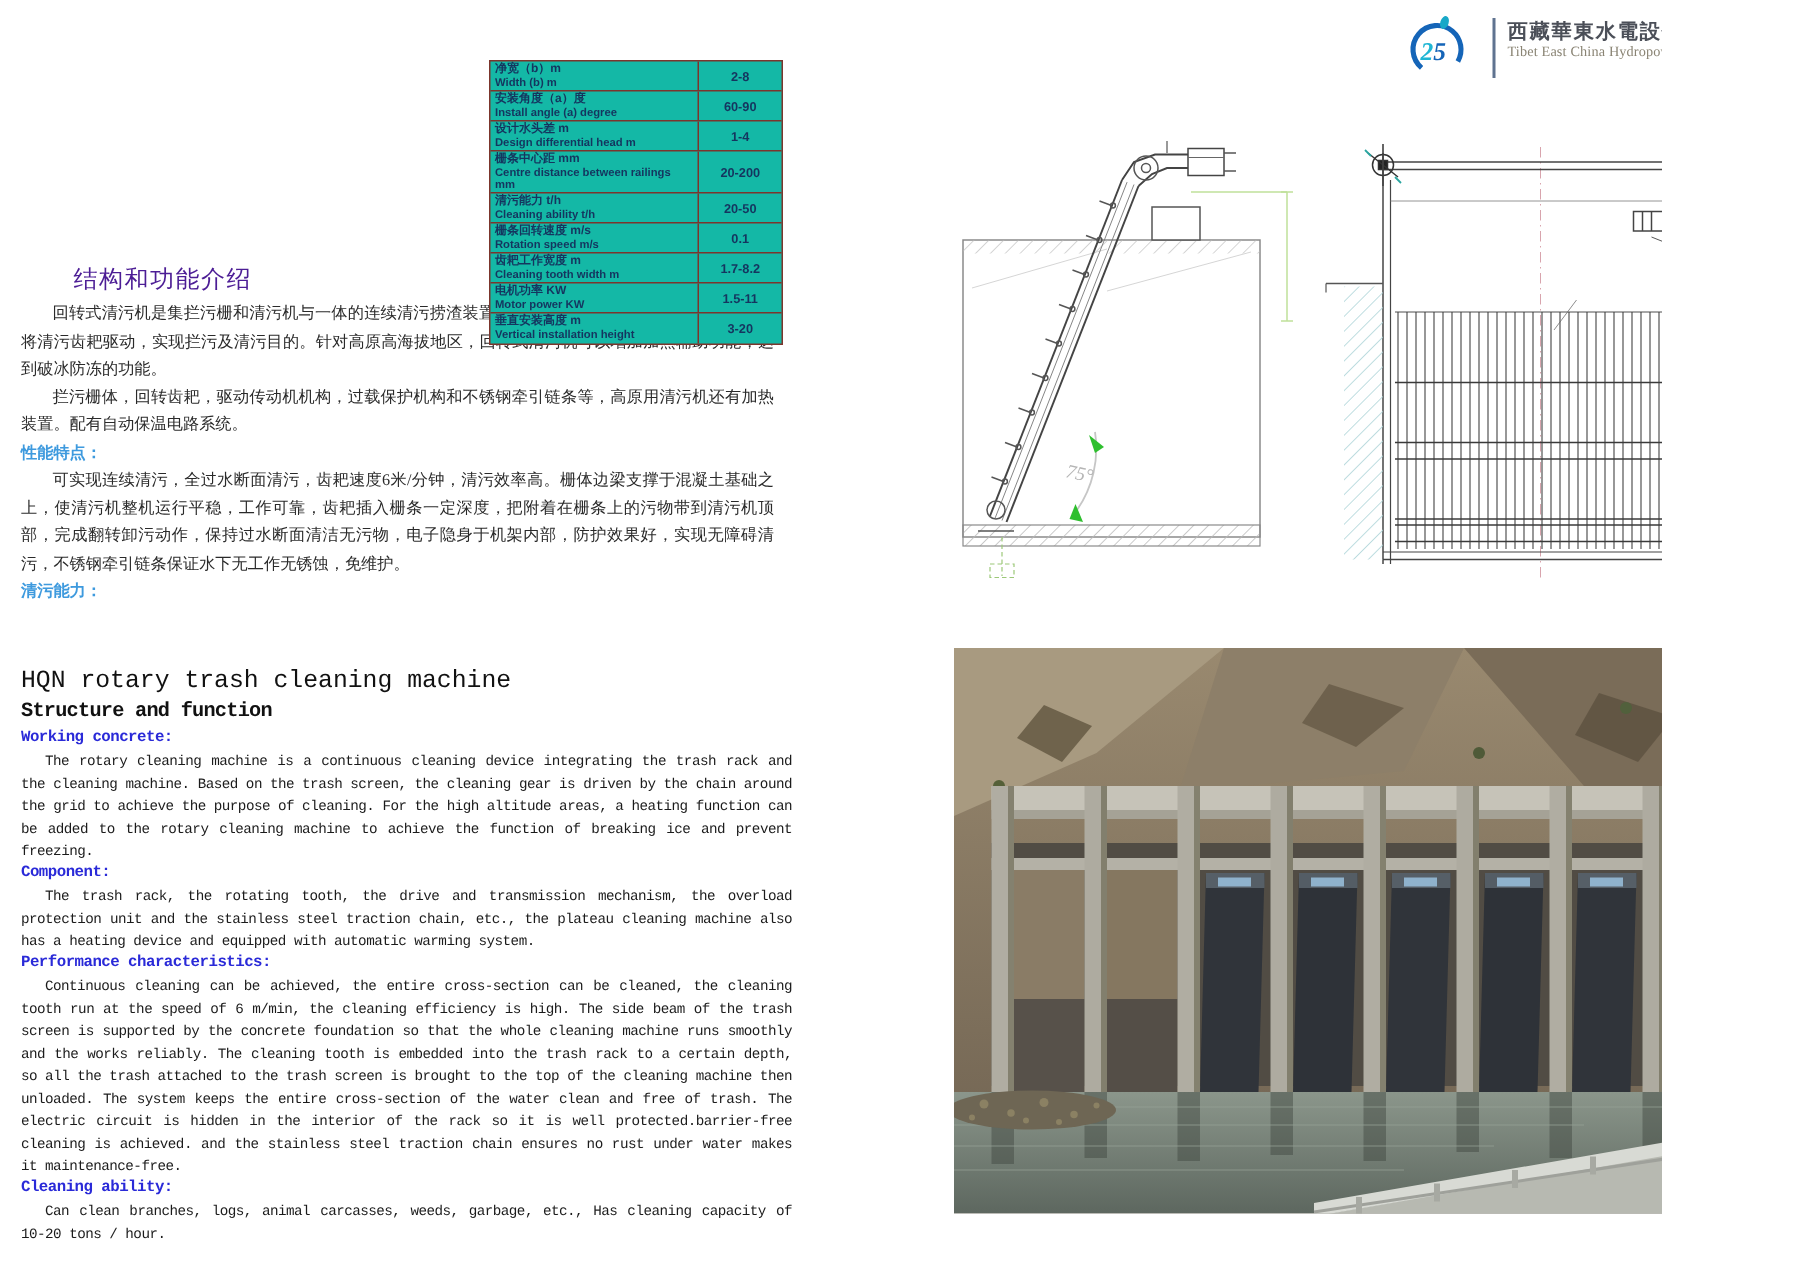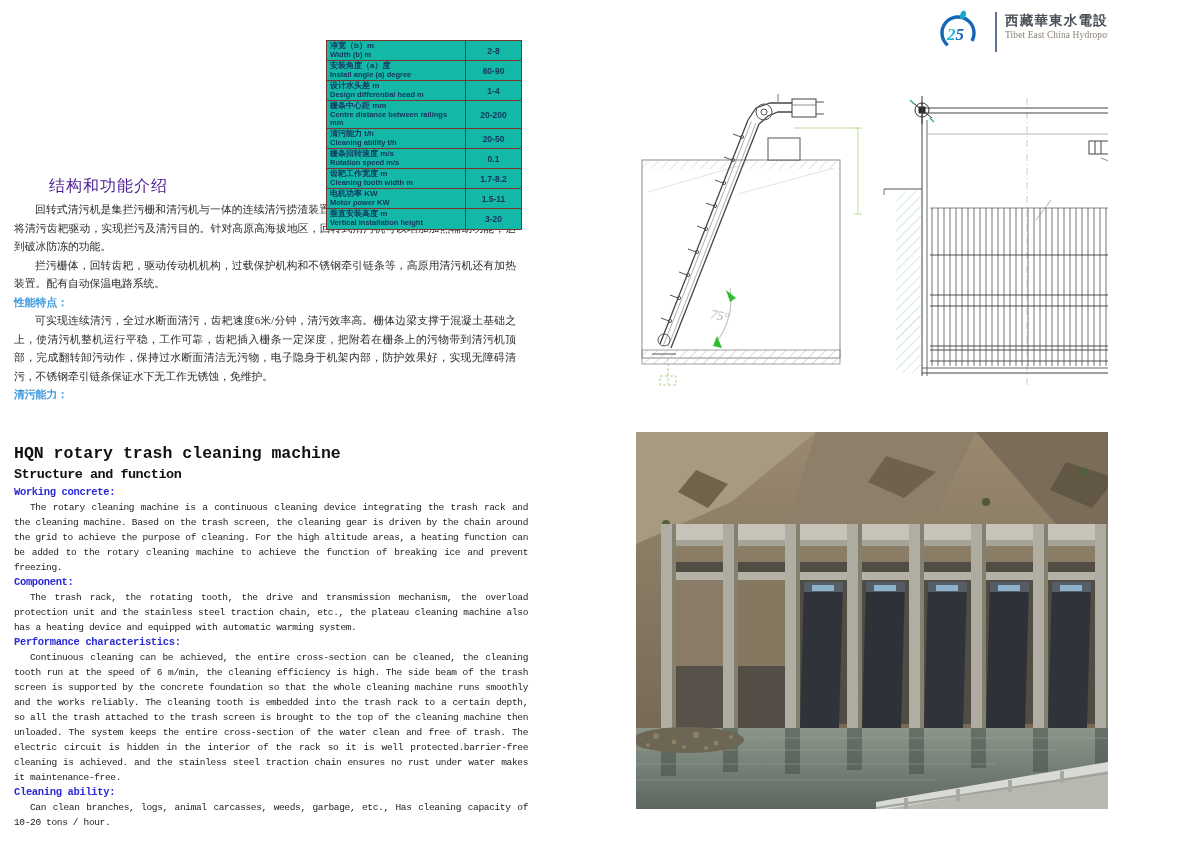--- a/index.html
+++ b/index.html
@@ -33,21 +33,21 @@
   .tlabel{width:139px;padding:1px 3px;border-right:1px solid #7c352c;box-sizing:border-box;}
   .tlabel .cn{display:block;font-size:8px;font-weight:bold;line-height:1.12;}
   .tlabel .en{display:block;font-size:7.5px;font-weight:bold;line-height:1.08;}
   .tvalue{flex:1;display:flex;align-items:center;justify-content:center;
           font-size:8.5px;font-weight:bold;}
 
   
   .en-flow{position:absolute;left:14px;top:444px;width:514px;color:#1b1b1b;
            font-family:"Liberation Mono","DejaVu Sans Mono",monospace;
            font-size:9.5px;letter-spacing:-0.35px;line-height:15px;}
-  .en-title{font-size:16.5px;font-weight:bold;letter-spacing:0px;line-height:20px;margin:0 0 3px 0;color:#111;}
+  .en-title{font-size:16.5px;font-weight:normal;letter-spacing:0px;line-height:20px;margin:0 0 3px 0;color:#111;}
   .en-subtitle{font-size:13.5px;font-weight:bold;letter-spacing:-0.5px;line-height:16px;margin:0 0 2px 0;color:#111;}
   .en-label{color:#2a2ad8;font-weight:bold;font-size:10.5px;margin:0;line-height:15px;}
   .en-flow p{margin:0;text-indent:16px;text-align:justify;}
 
   
   .drawing-left{position:absolute;left:618px;top:92px;}
   .drawing-right{position:absolute;left:876px;top:92px;}
   .site-photo{position:absolute;left:636px;top:432px;}
 </style>
 </head>

